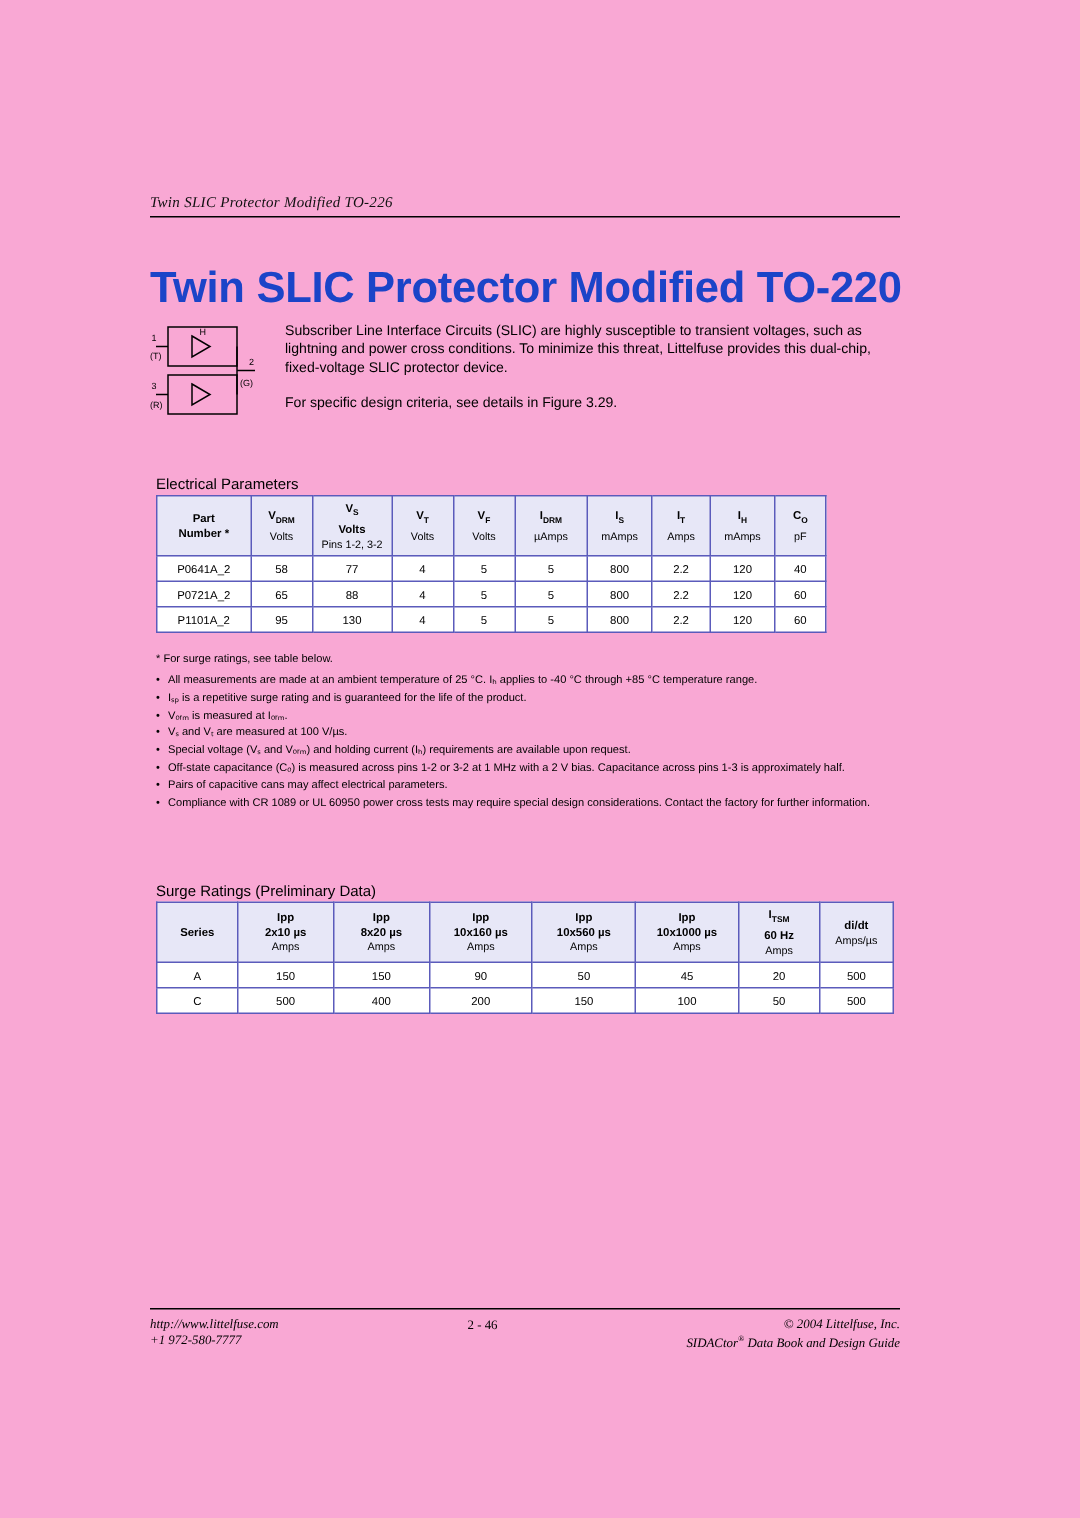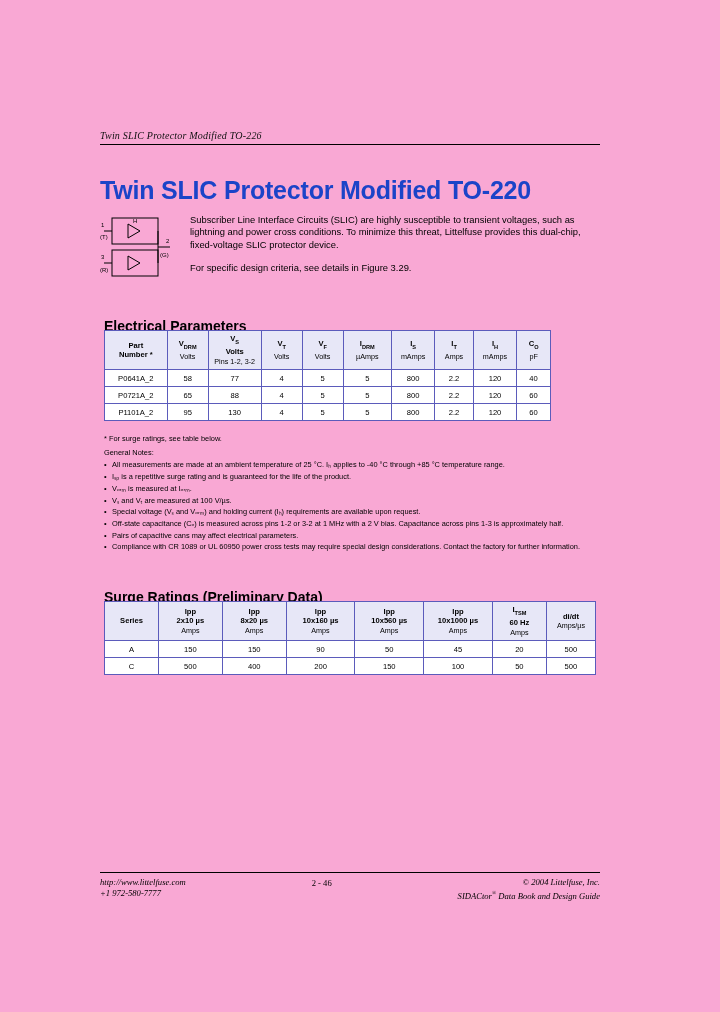--- a/index.html
+++ b/index.html
@@ -33,21 +33,21 @@
   }
   .header-rule {
     border-bottom: 1.2px solid #000;
     margin-top: 3px;
   }
   
   .doc-title {
     position: absolute;
     left: 100px;
     top: 176px;
-    font-size: 25px;
+    font-size: 29px;
     font-weight: bold;
     color: #1b44c8;
     letter-spacing: -0.2px;
     text-align: center;
   }
   
   .intro-wrap {
     position: absolute;
     left: 100px;
     top: 212px;
@@ -68,22 +68,22 @@
     font-size: 9.4px;
     line-height: 12.3px;
     color: #000;
   }
   .intro-text p {
     margin: 0 0 11px 0;
   }
   
   .section-heading {
     position: absolute;
-    font-size: 14px;
-    font-weight: bold;
+    font-size: 10px;
+    font-weight: normal;
     color: #000;
   }
   #elec-heading { left: 104px; top: 318px; }
   #surge-heading { left: 104px; top: 589px; }
   
   table.param {
     position: absolute;
     border-collapse: collapse;
     font-size: 7.6px;
     background: #fff;
@@ -296,21 +296,20 @@
         <td>800</td>
         <td>2.2</td>
         <td>120</td>
         <td>60</td>
       </tr>
     </tbody>
   </table>
 
   <div class="notes">
     <div class="footnote">* For surge ratings, see table below.</div>
-    <div class="gn-title">General Notes:</div>
     <ul>
       <li>All measurements are made at an ambient temperature of 25 °C. Iₕ applies to -40 °C through +85 °C temperature range.</li>
       <li>Iₛₚ is a repetitive surge rating and is guaranteed for the life of the product.</li>
       <li>Vₒᵣₘ is measured at Iₒᵣₘ.</li>
       <li>Vₛ and Vₜ are measured at 100 V/µs.</li>
       <li>Special voltage (Vₛ and Vₒᵣₘ) and holding current (Iₕ) requirements are available upon request.</li>
       <li>Off-state capacitance (Cₒ) is measured across pins 1-2 or 3-2 at 1 MHz with a 2 V bias. Capacitance across pins 1-3 is approximately half.</li>
       <li>Pairs of capacitive cans may affect electrical parameters.</li>
       <li>Compliance with CR 1089 or UL 60950 power cross tests may require special design considerations. Contact the factory for further information.</li>
     </ul>

